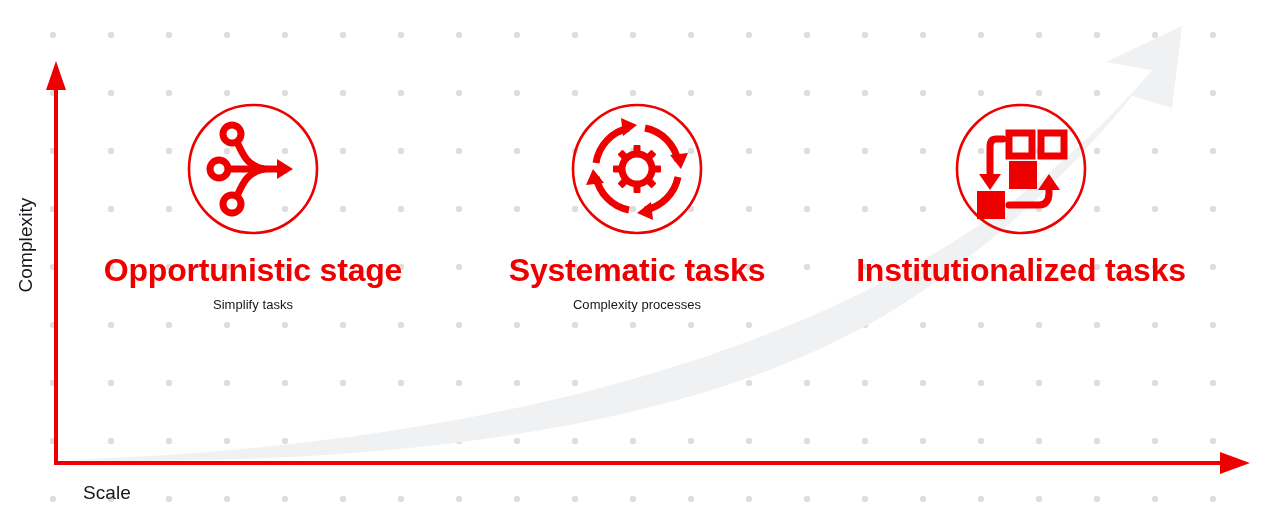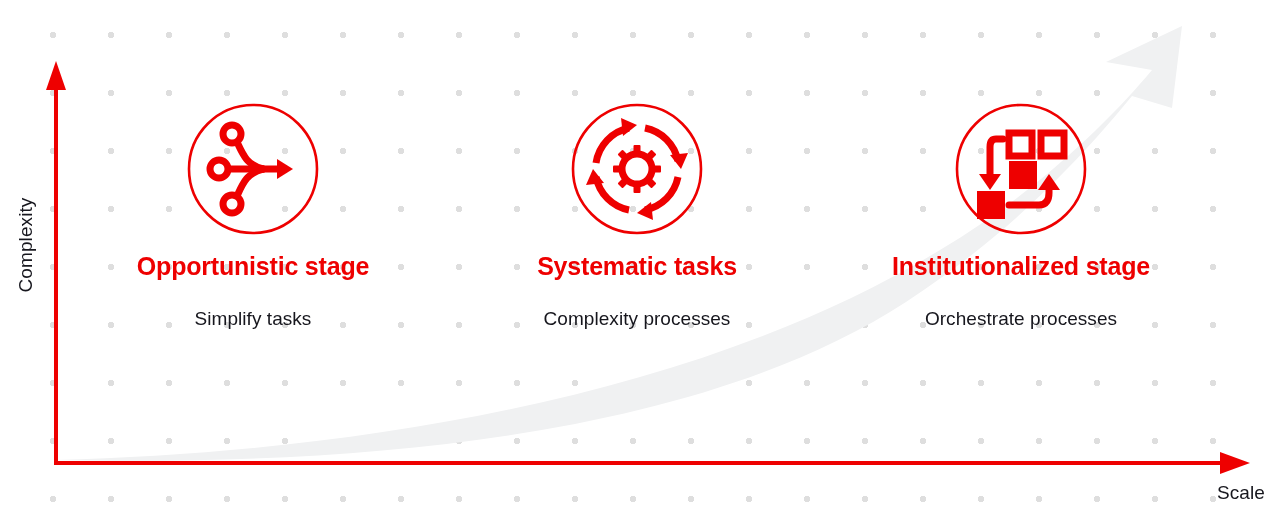--- a/index.html
+++ b/index.html
@@ -47,22 +47,22 @@
     top: 234px;
     width: 104px;
     text-align: center;
     transform: rotate(-90deg);
   }
   #x-axis-label {
     left: 0;
     right: 0;
     top: 482px;
     width: 1265px;
-    text-align: right;
-    padding-left: 29px;
+    text-align: left;
+    padding-left: 83px;
     box-sizing: border-box;
   }
 
   
   .stage-col {
     position: absolute;
     top: 95px;
     width: 380px;
     text-align: center;
   }
@@ -72,30 +72,30 @@
 
   .icon-circle {
     width: 148px;
     height: 148px;
     margin: 0 auto;
     display: block;
   }
 
   .stage-title {
     margin-top: 10px;
-    font-size: 25px;
+    font-size: 32px;
     font-weight: 700;
     color: #ee0000;
     letter-spacing: -0.2px;
     line-height: 1.1;
     white-space: nowrap;
   }
   .stage-subtitle {
-    margin-top: 27px;
-    font-size: 19px;
+    margin-top: 9px;
+    font-size: 13px;
     font-weight: 400;
     color: #16161d;
     letter-spacing: 0.05px;
     white-space: nowrap;
   }
 </style>
 </head>
 <body>
 
 <div id="stage">
@@ -187,17 +187,16 @@
       <rect x="94" y="38" width="23" height="23" fill="none" stroke="#EE0000" stroke-width="7"></rect>
       <rect x="62" y="66" width="28" height="28" fill="#EE0000"></rect>
       <rect x="30" y="96" width="28" height="28" fill="#EE0000"></rect>
 
       <path d="M56,44 L49,44 C44,44 43,48 43,52 L43,84" fill="none" stroke="#EE0000" stroke-width="7" stroke-linecap="round"></path>
       <polygon points="43,95 32,79 54,79" fill="#EE0000"></polygon>
 
       <path d="M62,110 L92,110 C100,110 102,104 102,98 L102,90" fill="none" stroke="#EE0000" stroke-width="7" stroke-linecap="round"></path>
       <polygon points="102,79 113,95 91,95" fill="#EE0000"></polygon>
     </svg>
-    <div class="stage-title">Institutionalized stage</div>
-    <div class="stage-subtitle">Orchestrate processes</div>
+    <div class="stage-title">Institutionalized tasks</div>
   </div>
 
 </div>
 
 </body></html>

